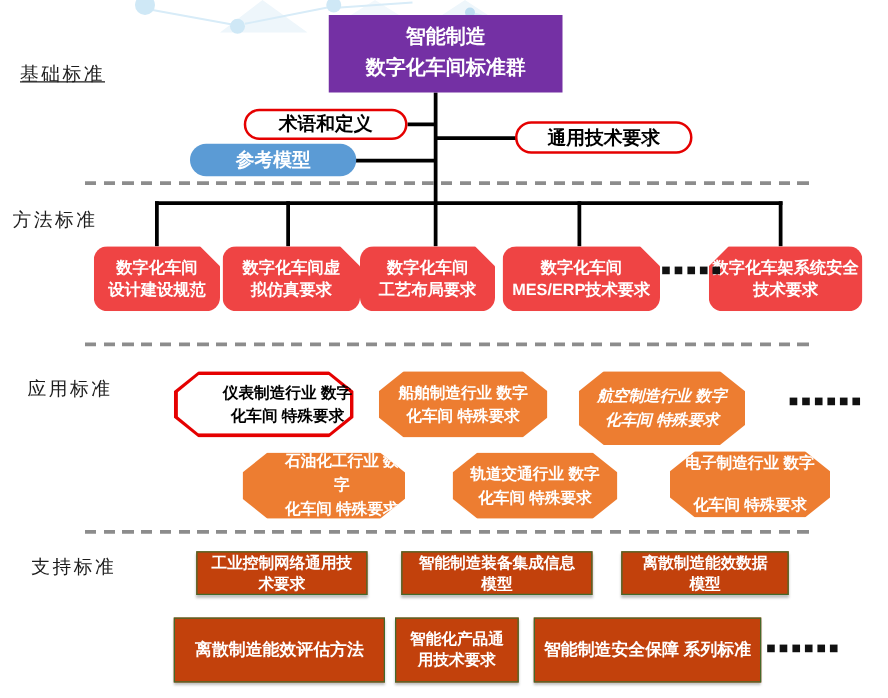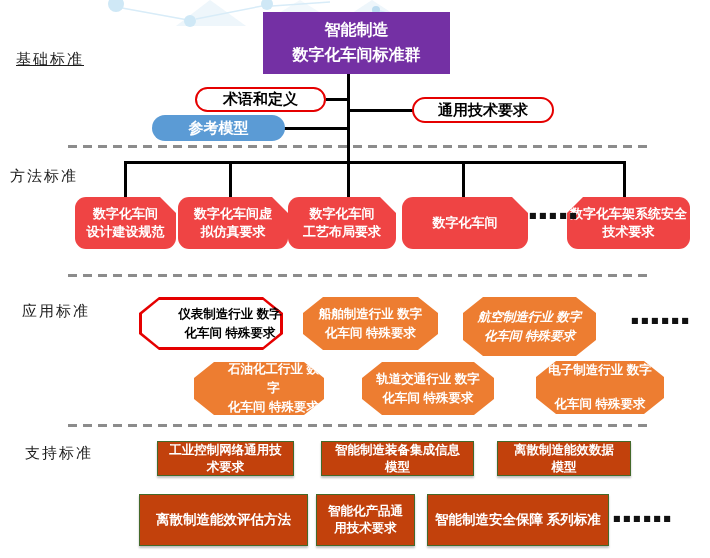--- a/index.html
+++ b/index.html
@@ -90,20 +90,21 @@
   <div class="node mbox" style="left:178px;top:197px;width:110px;height:52px;">
     <div>数字化车间虚</div>
     <div>拟仿真要求</div>
   </div>
   <div class="node mbox" style="left:288px;top:197px;width:108px;height:52px;">
     <div>数字化车间</div>
     <div>工艺布局要求</div>
   </div>
   <div class="node mbox" style="left:402px;top:197px;width:126px;height:52px;">
     <div>数字化车间</div>
+    <div>MES/ERP技术要求</div>
   </div>
   <div class="node mbox mbox-r" style="left:567px;top:197px;width:123px;height:52px;">
     <div>数字化车架系统安全</div>
     <div>技术要求</div>
   </div>
   <div class="dots" style="left:529px;top:211px;">■■■■■</div>
 
   <div class="node oct oct-red" style="left:139px;top:297px;width:144px;height:53px;">
     <div class="oct-inner"></div>
     <div class="txt">仪表制造行业 数字</div>

